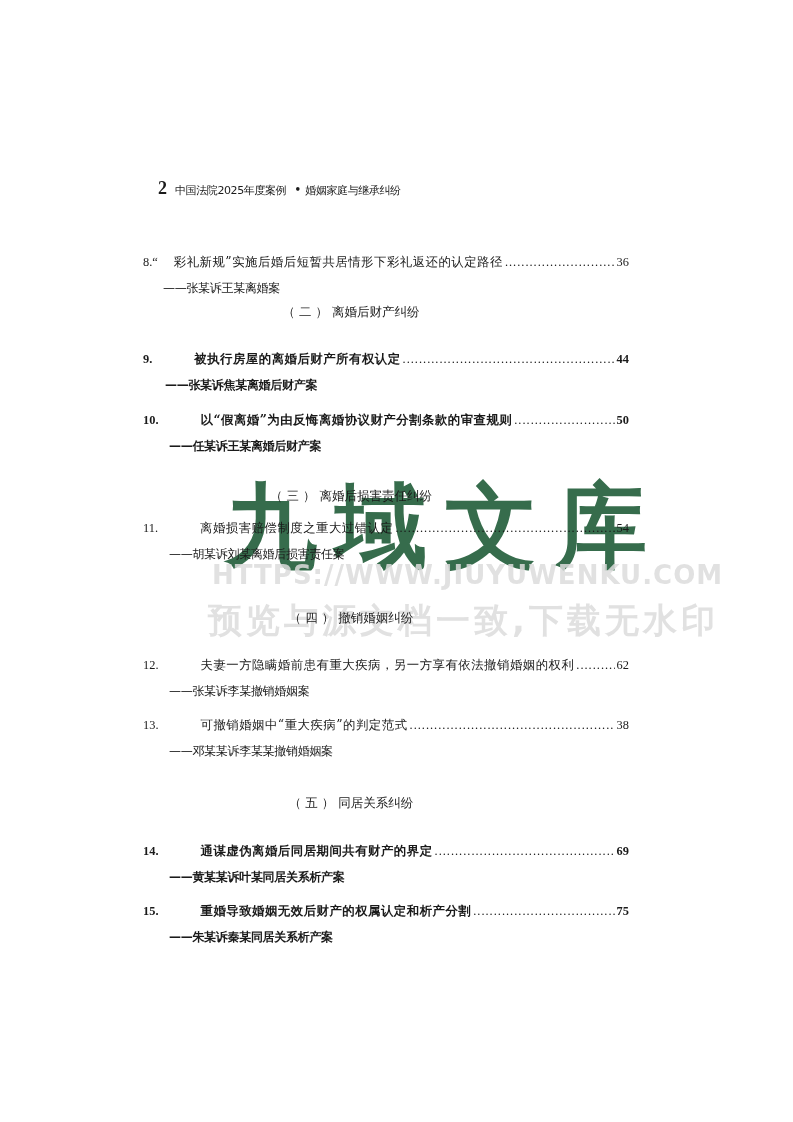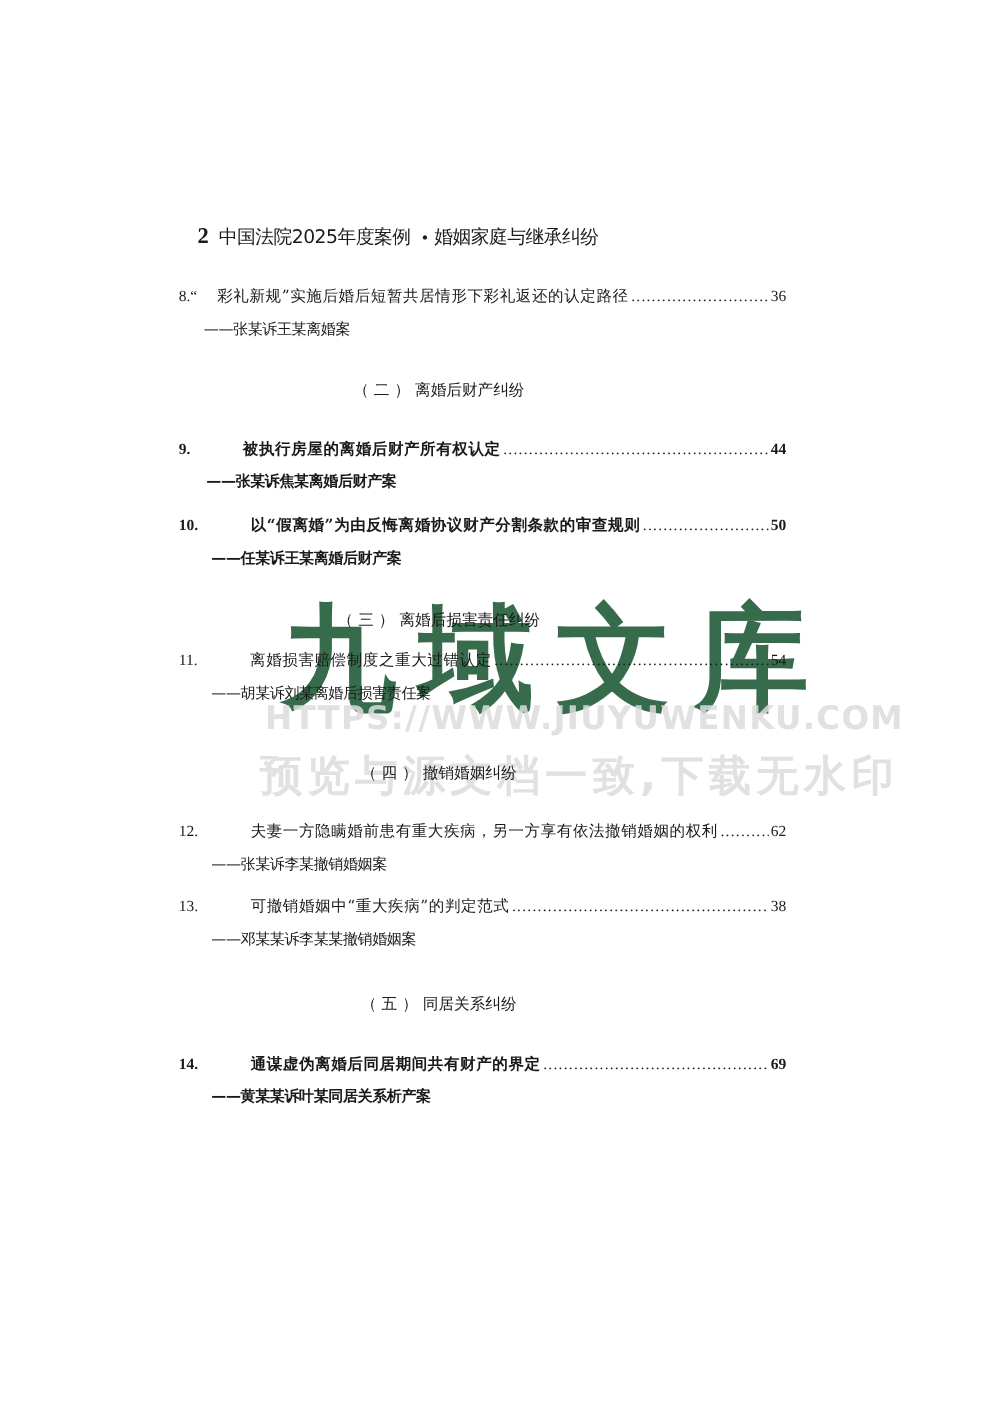--- a/index.html
+++ b/index.html
@@ -5,21 +5,21 @@
     html, body { margin: 0; padding: 0; }
     body {
       width: 793px; height: 1122px; position: relative; overflow: hidden;
       background: #ffffff; color: #1a1a1a;
       font-family: "DejaVu Serif", "Liberation Serif", serif;
     }
     .page { position: absolute; left: 0; top: 0; width: 793px; height: 1122px; }
 
     .header { position: absolute; left: 158px; top: 178px; display: flex; align-items: baseline; white-space: nowrap; }
     .header .pnum { font-family: "Liberation Serif", serif; font-weight: bold; font-size: 18px; margin-right: 8px; }
-    .header .htitle { font-family: "DejaVu Sans", sans-serif; font-size: 15px; letter-spacing: -0.4px; }
+    .header .htitle { font-family: "DejaVu Sans", sans-serif; font-size: 11px; letter-spacing: -0.4px; }
     .header .dot { margin: 0 4px 0 8px; font-size: 12px; }
 
     .entry { position: absolute; left: 143px; width: 486px; }
     .entry .line { display: flex; align-items: baseline; font-size: 12.4px; line-height: 18px; white-space: nowrap; }
     .entry .num { font-family: "Liberation Serif", serif; margin-right: 6px; }
     .entry .title { font-family: "DejaVu Serif", serif; letter-spacing: 0.5px; margin-left: 36px; }
     .entry .leader { flex: 1; overflow: hidden; margin: 0 2px; font-family: "Liberation Serif", serif; letter-spacing: 1px; }
     .entry .leader::before { content: "................................................................................................................................................................................"; }
     .entry .page-no { font-family: "Liberation Serif", serif; }
     .entry .sub { font-family: "DejaVu Sans", sans-serif; font-size: 12px; margin-top: 9px; padding-left: 26px; letter-spacing: -0.3px; white-space: nowrap; }
@@ -49,21 +49,21 @@
     <div class="header">
       <span class="pnum">2</span>
       <span class="htitle">中国法院2025年度案例</span>
       <span class="dot">•</span>
       <span class="htitle">婚姻家庭与继承纠纷</span>
     </div>
 
     <div class="entry" style="top:228px;">
       <div class="line">
         <span class="num">8.“</span>
-        <span class="title" style="margin-left:10px;">彩礼新规”实施后婚后短暂共居情形下彩礼返还的认定路径</span>
+        <span class="title" style="margin-left:10px;margin-top:25px;">彩礼新规”实施后婚后短暂共居情形下彩礼返还的认定路径</span>
         <span class="leader"></span>
         <span class="page-no">36</span>
       </div>
       <div class="sub" style="padding-left:20px;">——张某诉王某离婚案</div>
     </div>
 
     <div class="section" style="top:304px;">
       <span class="paren">（二）</span><span>离婚后财产纠纷</span>
     </div>
 
@@ -132,15 +132,24 @@
     <div class="entry bold" style="top:842px;">
       <div class="line">
         <span class="num">14.</span>
         <span class="title">通谋虚伪离婚后同居期间共有财产的界定</span>
         <span class="leader"></span>
         <span class="page-no">69</span>
       </div>
       <div class="sub">——黄某某诉叶某同居关系析产案</div>
     </div>
 
+    <div class="entry bold" style="top:902px;">
+      <div class="line">
+        <span class="num">15.</span>
+        <span class="title">重婚导致婚姻无效后财产的权属认定和析产分割</span>
+        <span class="leader"></span>
+        <span class="page-no">75</span>
+      </div>
+      <div class="sub">——朱某诉秦某同居关系析产案</div>
+    </div>
 
   </div>
 </div>
 
 </body></html>

